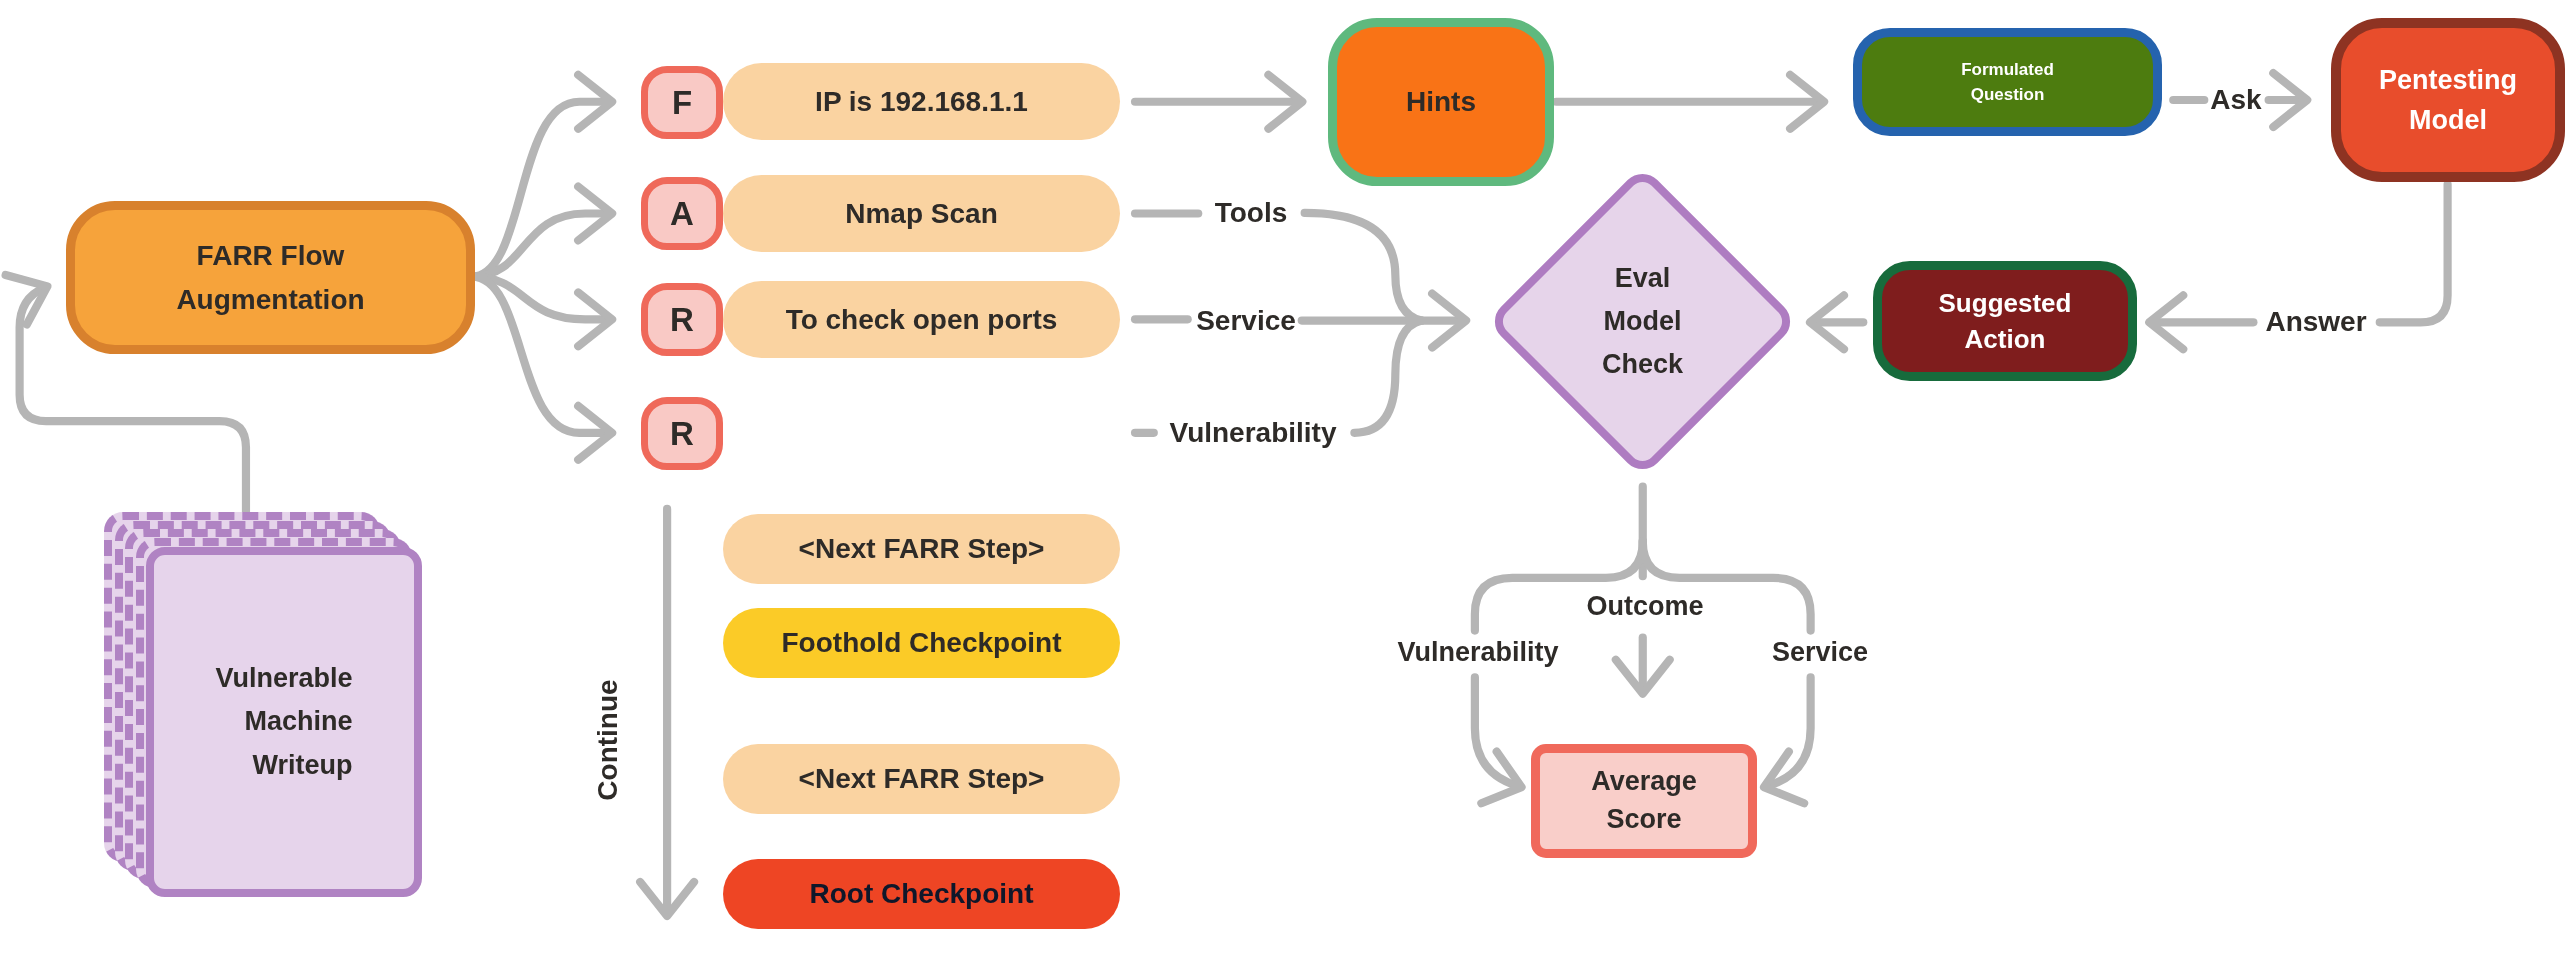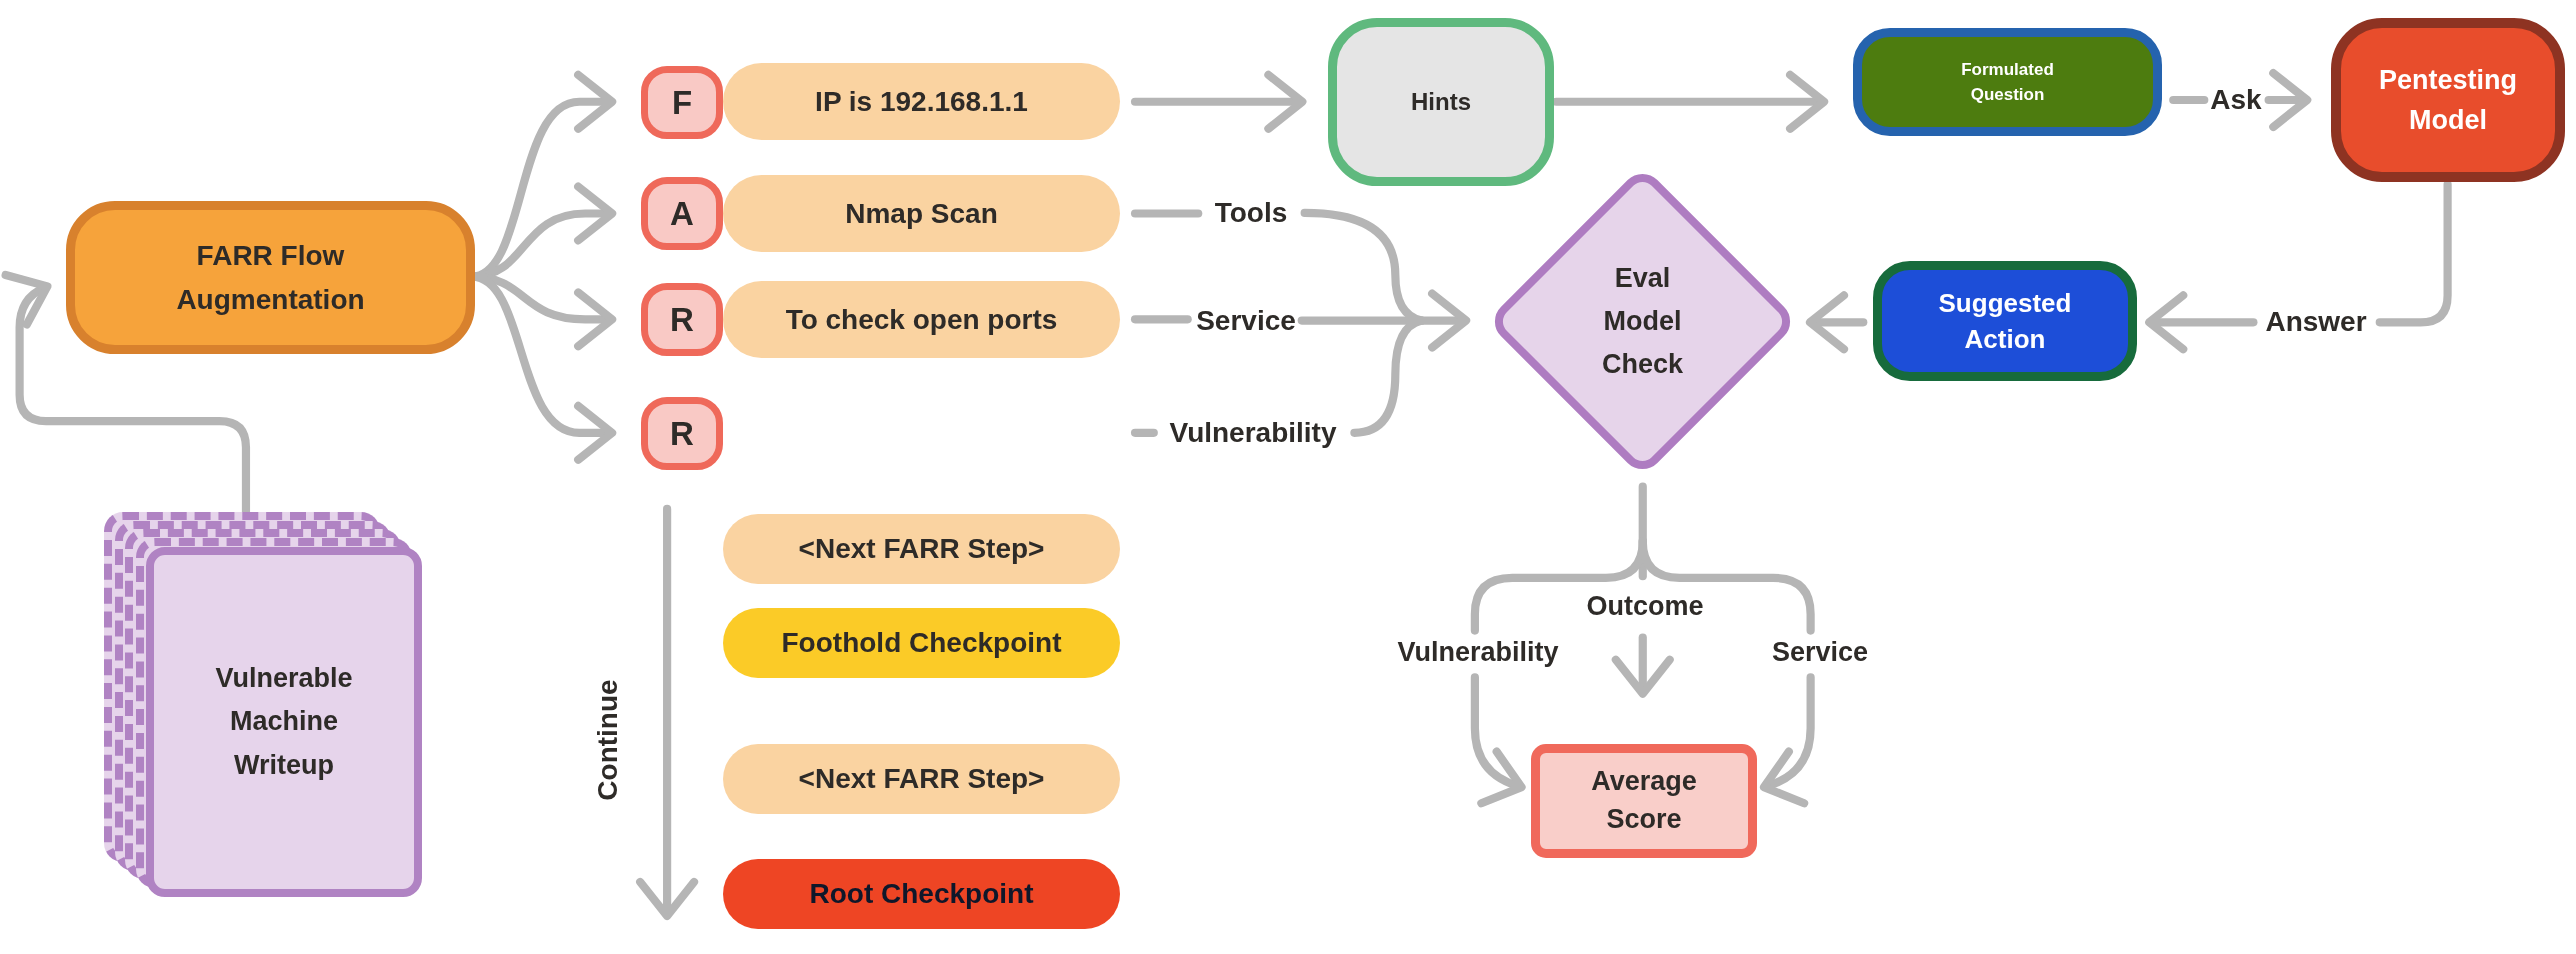--- a/index.html
+++ b/index.html
@@ -5,27 +5,27 @@
   html,body{margin:0;padding:0;background:#ffffff;}
   #canvas{position:relative;width:2576px;height:954px;background:#ffffff;overflow:hidden;
           font-family:"Liberation Sans",sans-serif;color:#2E2B28;}
   .connectors{position:absolute;left:0;top:0;}
   .node,.pill,.badge,.lbl{position:absolute;box-sizing:border-box;display:flex;
           align-items:center;justify-content:center;text-align:center;font-weight:700;
           white-space:pre-line;}
   
   .farr-box{left:66px;top:201px;width:409px;height:153px;background:#F6A33B;
           border:9.4px solid #D8812D;border-radius:49px;font-size:28px;line-height:1.55;}
-  .hints{left:1328px;top:17.6px;width:226px;height:168px;background:#e5e5e5;
-          border:9.4px solid #5FB97E;border-radius:49px;font-size:24px;}
+  .hints{left:1328px;top:17.6px;width:226px;height:168px;background:#f97316;
+          border:9.4px solid #5FB97E;border-radius:49px;font-size:28px;}
   .fq{left:1853px;top:28px;width:309px;height:108px;background:#4d7c0f;
           border:9.4px solid #2563AE;border-radius:37px;font-size:17px;line-height:1.5;color:#fff;}
   .pentest{left:2331px;top:18px;width:234px;height:164px;background:#E84D2C;
           border:10.5px solid #8E3322;border-radius:51px;font-size:27px;line-height:1.5;color:#fff;}
-  .action{left:1873px;top:261px;width:264px;height:120px;background:#1d4ed8;
+  .action{left:1873px;top:261px;width:264px;height:120px;background:#7f1d1d;
           border:9.4px solid #176B3C;border-radius:37px;font-size:26px;line-height:1.4;color:#fff;}
   .score{left:1531px;top:708px;width:226px;height:114px;background:#F9CEC9;
           border:9.4px solid #F0695B;border-radius:15px;font-size:27px;line-height:1.4;margin-top:36px;}
   .diamond{position:absolute;left:1532px;top:211px;width:221px;height:221px;background:#E6D4EA;
           border:8.2px solid #AE7CC1;border-radius:21px;transform:rotate(45deg);box-sizing:border-box;}
   .diamond-inner{width:100%;height:100%;transform:rotate(-45deg);display:flex;align-items:center;
           justify-content:center;text-align:center;font-weight:700;font-size:27px;line-height:1.6;
           white-space:pre-line;}
   
   .badge{width:82px;height:73px;background:#F9C9C5;border:7px solid #EF695A;
@@ -36,21 +36,21 @@
   .yellow{background:#FBCB27;}
   .red{background:#EE4524;color:#0f172a;}
   .lbl{font-size:28px;transform:translate(-50%,-50%);white-space:nowrap;}
   .lbl-sm{font-size:27px;}
   .continue{transform:translate(-50%,-50%) rotate(-90deg);}
   
   .page{position:absolute;width:276px;height:350px;background:#E6D4EB;border:8.2px solid #B083C3;
           border-radius:19px;box-sizing:border-box;}
   .page.dashed{border-style:dashed;}
   .page-label{width:100%;height:100%;display:flex;align-items:center;justify-content:center;
-          text-align:center;font-weight:700;font-size:27px;line-height:1.6;white-space:pre-line;}
+          text-align:right;font-weight:700;font-size:27px;line-height:1.6;white-space:pre-line;}
 </style>
 </head>
 <body>
 
 <div id="canvas">
 
   <svg class="connectors" width="2576" height="954" viewBox="0 0 4403 1631">
     <defs>
       <marker id="arw" markerUnits="userSpaceOnUse" markerWidth="160" markerHeight="160" viewBox="-80 -80 160 160" refX="0" refY="0" orient="auto">
         <path d="M -52 -46 L 6 0 L -52 46" fill="none" stroke="#B5B5B5" stroke-width="14" stroke-linecap="round" stroke-linejoin="round"></path>

